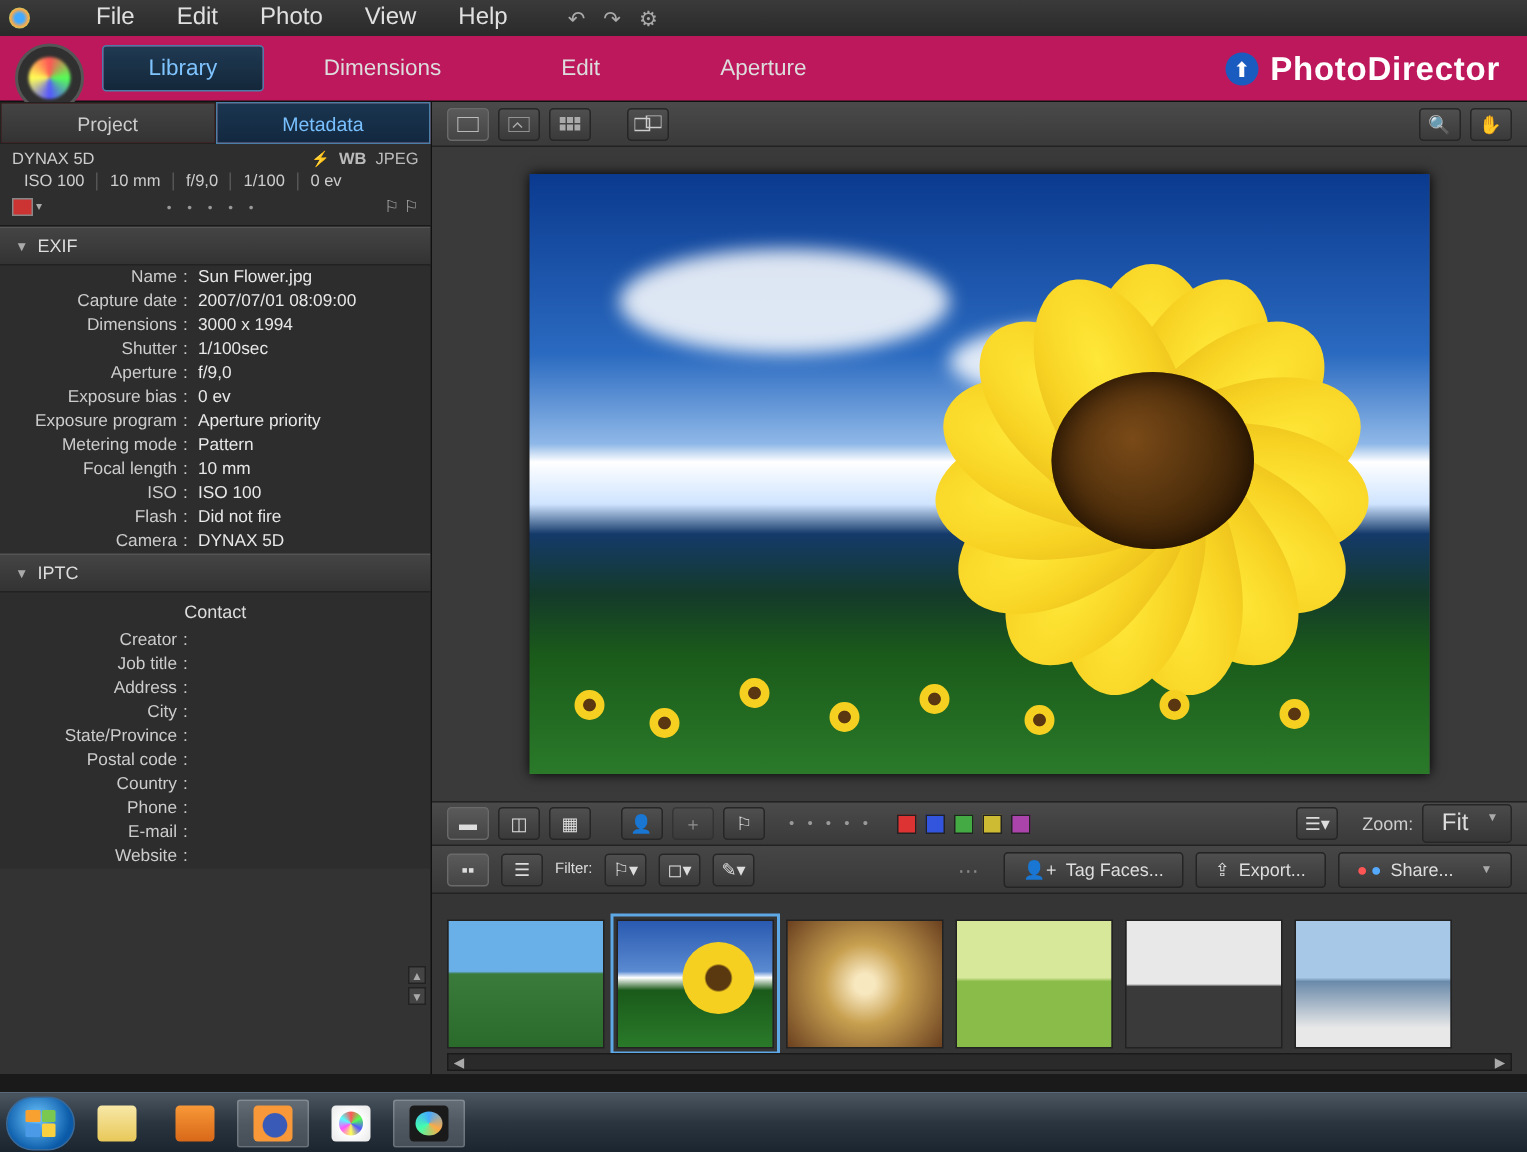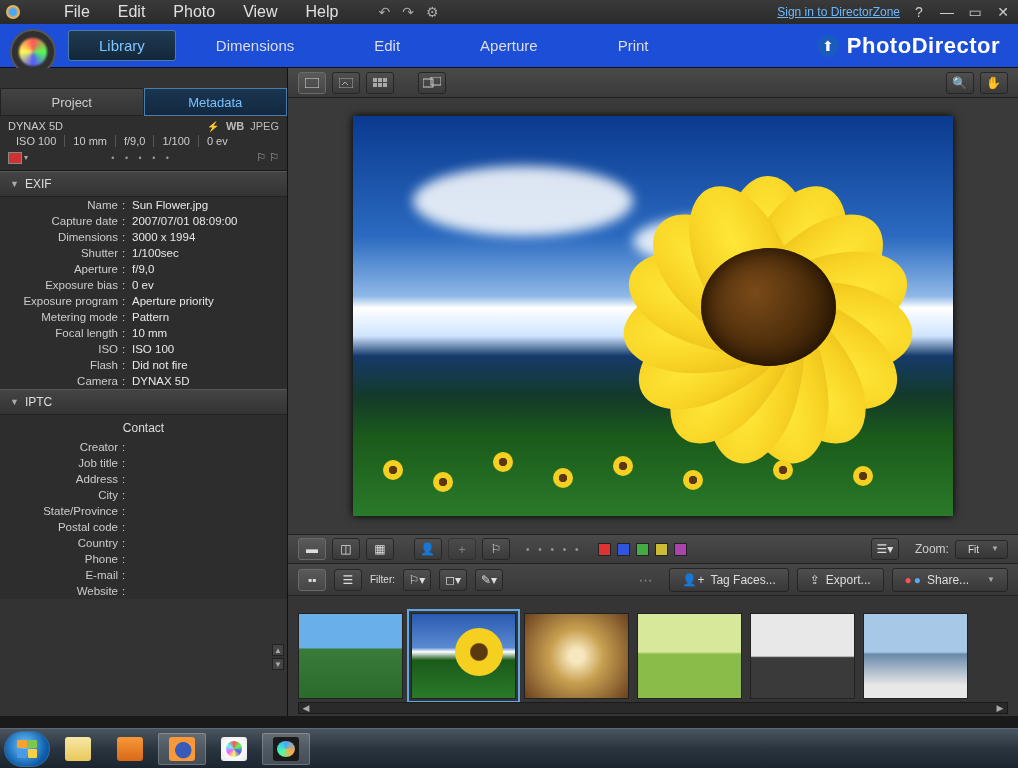--- a/index.html
+++ b/index.html
@@ -8,37 +8,37 @@
 
 .menubar { height:24px; background:linear-gradient(#3a3a3a,#2a2a2a); display:flex; align-items:center; padding:0 6px; position:relative; }
 .menubar .app-ico { width:14px; height:14px; margin-right:30px; background:radial-gradient(circle,#4af 30%,#fa4 60%,#4fa 90%); border-radius:50%; }
 .menubar .mi { color:#e0e0e0; font-size:16px; padding:0 14px; cursor:default; }
 .menubar .tool-ico { color:#aaa; font-size:14px; padding:0 6px; }
 .menubar .right { position:absolute; right:6px; display:flex; align-items:center; gap:10px; }
 .menubar .signin { color:#6fb8ff; font-size:12px; text-decoration:underline; }
 .menubar .wbtn { color:#ccc; font-size:14px; width:18px; text-align:center; }
 
 
-.modulebar { height:44px; background:#1d4ed8; display:flex; align-items:center; padding-left:10px; position:relative; border-bottom:1px solid #111; }
+.modulebar { height:44px; background:#be185d; display:flex; align-items:center; padding-left:10px; position:relative; border-bottom:1px solid #111; }
 .modulebar .logo-ring { width:46px; height:46px; border-radius:50%; border:2px solid #555; display:flex; align-items:center; justify-content:center; margin-right:12px; background:#303030; position:relative; top:6px; }
 .modulebar .logo-ring .inner { width:28px; height:28px; border-radius:50%; background:conic-gradient(#f55,#5f5,#55f,#ff5,#f55); filter:blur(1px); }
 .modulebar .mods { display:flex; gap:0; align-items:center; }
 .modulebar .mod { color:#ddd; font-size:15px; padding:8px 40px; cursor:default; }
 .modulebar .mod.active { color:#7fc4ff; border:1px solid #4a7ea8; border-radius:3px; background:linear-gradient(#1f3a52,#14273a); padding:6px 30px; }
 .modulebar .brand { position:absolute; right:18px; display:flex; align-items:center; gap:8px; }
 .modulebar .brand .up { width:22px; height:22px; border-radius:50%; background:#1a5bbf; display:flex; align-items:center; justify-content:center; color:#fff; font-size:14px; }
 .modulebar .brand .txt { color:#fff; font-size:22px; font-weight:bold; letter-spacing:0.5px; }
 
 
 .main { display:flex; height:648px; }
 .leftpane { width:288px; background:#333; display:flex; flex-direction:column; border-right:1px solid #111; }
 .rightpane { flex:1; background:#3a3a3a; display:flex; flex-direction:column; }
 
 
-.ltabs { display:flex; height:28px; background:#7f1d1d;margin-top:20px; }
+.ltabs { display:flex; height:28px; background:#7f1d1d; }
 .ltabs .ltab { flex:1; text-align:center; line-height:28px; font-size:13px; color:#ccc; border:1px solid #222; background:linear-gradient(#444,#333); }
 .ltabs .ltab.active { color:#78c0ff; border:1px solid #4a7ea8; background:linear-gradient(#1a3550,#132840); }
 
 
 .camstrip { background:#2e2e2e; padding:4px 8px 6px; border-bottom:1px solid #1a1a1a; }
 .camrow1 { display:flex; justify-content:space-between; align-items:center; font-size:11px; color:#ccc; }
 .camrow1 .fmt { display:flex; align-items:center; gap:6px; color:#bbb; }
 .camrow2 { display:flex; gap:0; font-size:11px; color:#ccc; margin-top:3px; }
 .camrow2 span { padding:0 8px; border-right:1px solid #555; }
 .camrow2 span:last-child { border:none; }
@@ -73,21 +73,21 @@
 .center { position:absolute; width:135px; height:118px; background:radial-gradient(circle at 40% 38%,#7a4a18,#4a2c0a 55%,#2a1805); border-radius:50%; top:82px; left:78px; box-shadow:inset 0 0 22px #1a0d00; }
 .smallflowers { position:absolute; bottom:16px; left:0; right:0; height:70px; }
 .sf { position:absolute; width:20px; height:20px; background:radial-gradient(circle,#5a3710 28%,#f6d020 32%); border-radius:50%; }
 
 
 .midbar { height:30px; background:linear-gradient(#4a4a4a,#3a3a3a); display:flex; align-items:center; padding:0 10px; gap:6px; border-top:1px solid #222; border-bottom:1px solid #222; }
 .midbar .dots { color:#999; letter-spacing:3px; font-size:10px; padding:0 10px; }
 .clr { width:13px; height:13px; border:1px solid #222; }
 .clr.r{background:#d33}.clr.b{background:#35d}.clr.g{background:#4a4}.clr.y{background:#cb3}.clr.p{background:#a4a}
 .zoomlbl { color:#ccc; font-size:12px; margin-left:10px; }
-.zoomsel { background:linear-gradient(#4a4a4a,#363636); border:1px solid #262626; color:#ddd; font-size:10px; padding:3px 28px 3px 12px; border-radius:3px; position:relative; }
+.zoomsel { background:linear-gradient(#4a4a4a,#363636); border:1px solid #262626; color:#ddd; font-size:16px; padding:3px 28px 3px 12px; border-radius:3px; position:relative; }
 .zoomsel::after { content:"▼"; position:absolute; right:8px; font-size:8px; color:#aaa; }
 
 
 .filterbar { height:32px; background:linear-gradient(#464646,#383838); display:flex; align-items:center; padding:0 10px; gap:8px; border-bottom:1px solid #222; }
 .filterbar .lbl { color:#ddd; font-size:10px; }
 .bigbtn { background:linear-gradient(#4f4f4f,#383838); border:1px solid #242424; border-radius:3px; height:24px; padding:0 12px; display:flex; align-items:center; gap:6px; color:#ddd; font-size:12px; }
 .bigbtn .ic { font-size:12px; }
 .tridot { color:#888; letter-spacing:3px; font-size:14px; padding:0 6px; }
 
 
@@ -134,39 +134,31 @@
   <span class="app-ico"></span>
   <span class="mi">File</span>
   <span class="mi">Edit</span>
   <span class="mi">Photo</span>
   <span class="mi">View</span>
   <span class="mi">Help</span>
   <span style="width:20px"></span>
   <span class="tool-ico">↶</span>
   <span class="tool-ico">↷</span>
   <span class="tool-ico">⚙</span>
-  <div class="right">
-    <span class="signin">Sign in to DirectorZone</span>
-    <span class="wbtn">?</span>
-    <span class="wbtn">—</span>
-    <span class="wbtn">▭</span>
-    <span class="wbtn">✕</span>
-  </div>
 </div>
 
 <div class="modulebar">
   <div class="logo-ring">
       <div class="inner"></div>
     </div>
   <div class="mods">
     <span class="mod active">Library</span>
     <span class="mod">Dimensions</span>
     <span class="mod">Edit</span>
     <span class="mod">Aperture</span>
-    <span class="mod">Print</span>
   </div>
   <div class="brand">
     <span class="up">⬆</span>
     <span class="txt">PhotoDirector</span>
   </div>
 </div>
 
 <div class="main">
 
   <div class="leftpane">

